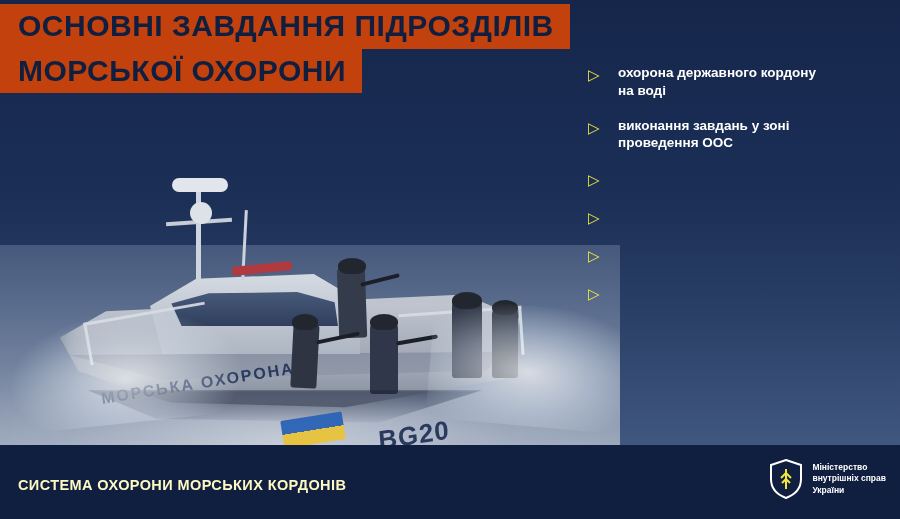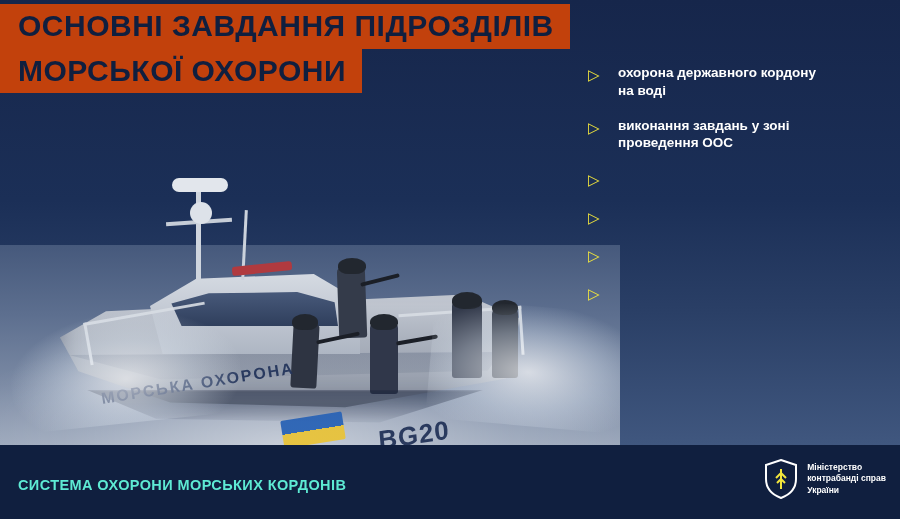--- a/index.html
+++ b/index.html
@@ -238,21 +238,21 @@
     color: #ffffff;
     font-size: 13.5px;
     font-weight: bold;
     line-height: 1.32;
   }
 
   
   .footer-title {
     position: absolute;
     left: 18px; bottom: 26px;
-    color: #5eead4;
+    color: #fef9c3;
     font-size: 14.5px;
     font-weight: bold;
     letter-spacing: 0.4px;
   }
   .logo-wrap {
     position: absolute;
     right: 14px; bottom: 20px;
     display: flex;
     align-items: center;
   }
@@ -346,18 +346,18 @@
 
   <div class="footer-title">СИСТЕМА ОХОРОНИ МОРСЬКИХ КОРДОНІВ</div>
 
   <div class="logo-wrap">
     <svg class="emblem" viewBox="0 0 34 40">
       <path d="M17 1 L32 6 V20 C32 30 25 36 17 39 C9 36 2 30 2 20 V6 Z" fill="none" stroke="#ffffff" stroke-width="2"></path>
       <path d="M17 10 L17 30 M17 14 L12 19 M17 14 L22 19 M13 24 L17 20 L21 24" fill="none" stroke="#f2e63c" stroke-width="2"></path>
     </svg>
     <div class="ministry">
       <div>Міністерство</div>
-      <div>контрабанді справ</div>
+      <div>внутрішніх справ</div>
       <div>України</div>
     </div>
   </div>
 
 </div>
 
 </body></html>

